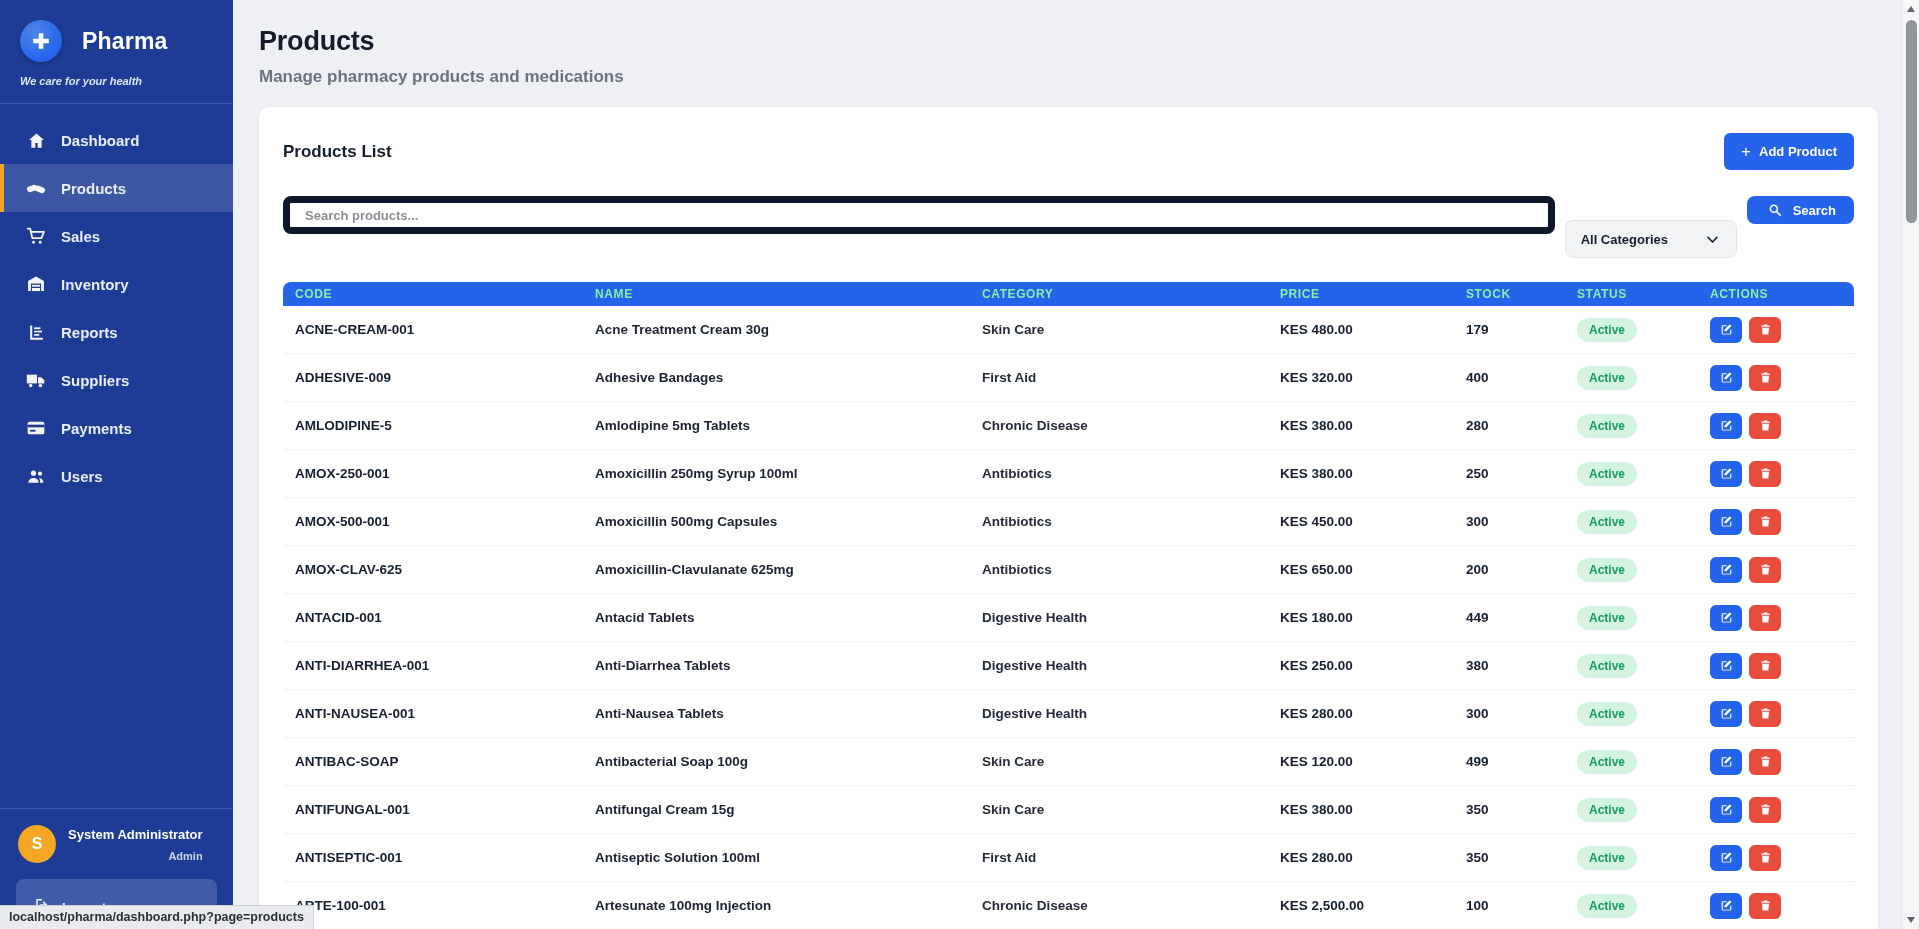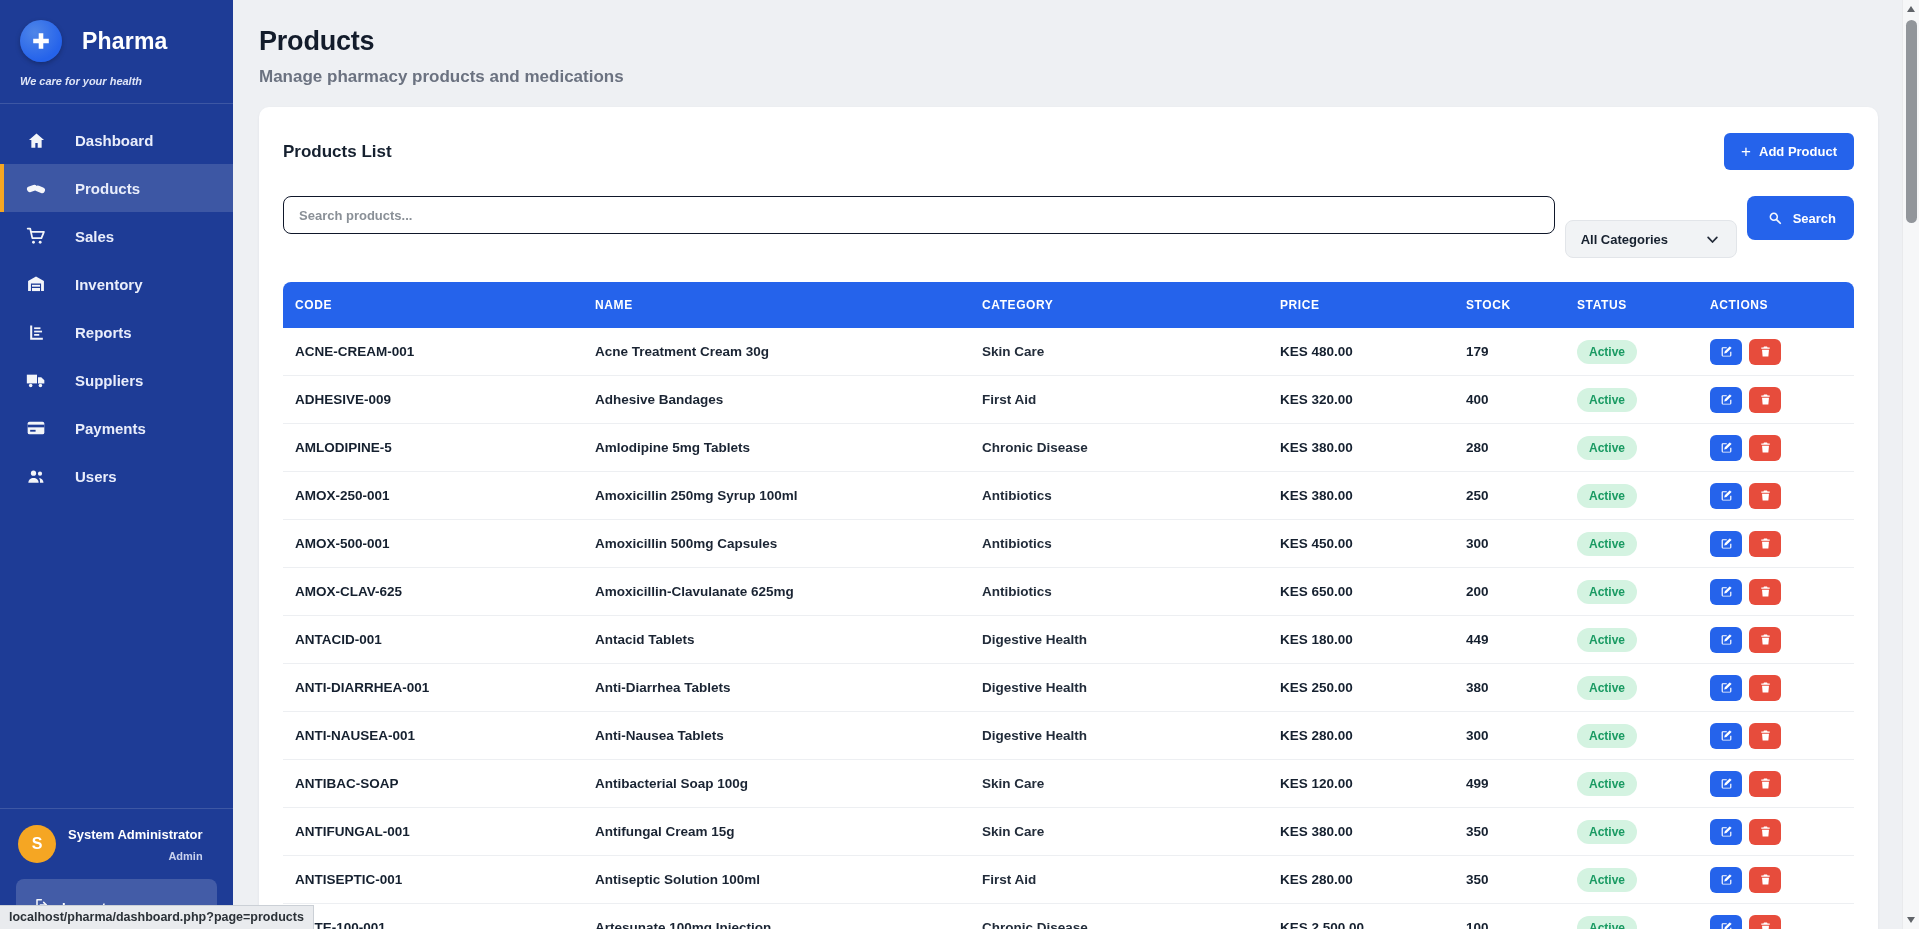--- a/index.html
+++ b/index.html
@@ -23,21 +23,21 @@
     background:radial-gradient(circle at 35% 30%, #4f86e8, #2563eb 70%);
     display:flex; align-items:center; justify-content:center;
     box-shadow:0 2px 5px rgba(0,0,0,.25);
   }
   .logo-circle svg { display:block; }
   .brand-name { font-size:23px; font-weight:800; letter-spacing:.2px; }
   .brand-tagline { margin-top:13px; font-size:11px; font-style:italic; font-weight:600; color:#dfe5f7; }
 
   .nav { padding-top:12px; }
   .nav-item {
-    height:48px; display:flex; align-items:center; gap:29px;
+    height:48px; display:flex; align-items:center; gap:15px;
     padding:0 22px; cursor:pointer; font-size:15px; font-weight:700;
     color:#e9edfb; border-left:4px solid transparent;
   }
   .nav-item.active { background:rgba(255,255,255,.14); border-left-color:var(--highlight,#f5a623); }
   .nav-icon { width:20px; height:20px; display:flex; align-items:center; justify-content:center; opacity:.95; }
 
   .sidebar-bottom { margin-top:auto; border-top:1px solid rgba(255,255,255,.14); padding:16px 0 14px; }
   .user-panel { display:flex; align-items:center; gap:12px; padding:0 18px 14px; }
   .avatar {
     width:38px; height:38px; border-radius:50%; background:var(--avatar-bg,#f5a623);
@@ -67,37 +67,37 @@
   .btn-primary {
     background:var(--accent,#2563eb); color:#fff; border:none; cursor:pointer;
     border-radius:6px; font-size:13px; font-weight:700;
     display:flex; align-items:center; gap:8px; padding:0 17px; height:37px;
     font-family:inherit;
   }
   .plus-glyph { font-size:17px; font-weight:500; line-height:1; }
 
   .filter-row { display:flex; gap:10px; margin-top:26px; }
   .search-input {
-    flex:1; height:38px; border:1px solid #0f172a; border-radius:8px;
+    flex:1; height:38px; border:7px solid #0f172a; border-radius:8px;
     padding:0 15px; font-size:13px; font-weight:600; color:#1a2230;
     font-family:inherit; outline:none; background:#fff;
   }
   .search-input::placeholder { color:#8a9097; font-weight:700; }
   .select-box {
     width:172px; height:38px; background:#f1f3f5; border:1px solid #e2e5e9;
     border-radius:8px; display:flex; align-items:center; justify-content:space-between;
     padding:0 13px 0 15px; font-size:13px; font-weight:700; color:#16202e; cursor:pointer;margin-top:24px;
   }
-  .btn-search { height:44px; border-radius:8px; padding:0 18px; }
+  .btn-search { height:28px; border-radius:8px; padding:0 18px; }
 
   
   .table { margin-top:24px; }
   .t-head {
     display:grid; grid-template-columns:300px 387px 298px 186px 111px 133px 1fr;
-    background:var(--accent,#2563eb); color:#ffffff; height:46px; align-items:center;
+    background:var(--accent,#2563eb); color:#86efac; height:24px; align-items:center;
     border-radius:8px 8px 0 0; font-size:12px; font-weight:700; letter-spacing:.6px;
   }
   .t-head > div { padding-left:12px; }
   .t-row {
     display:grid; grid-template-columns:300px 387px 298px 186px 111px 133px 1fr;
     height:48px; align-items:center; border-bottom:1px solid #edeff2;
     font-size:13.5px;
   }
   .t-row > div { padding-left:12px; }
   .cell-code, .cell-price, .cell-stock { font-weight:800; color:#15202f; }

